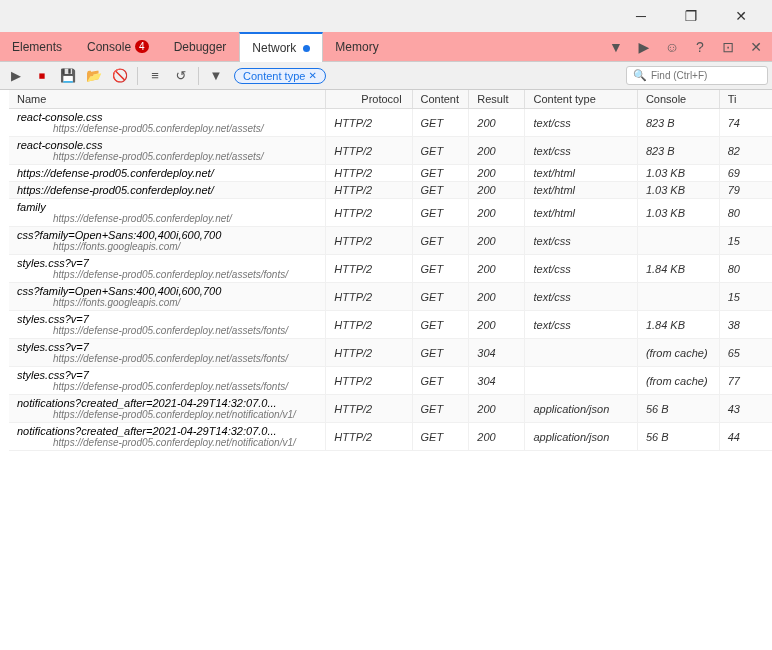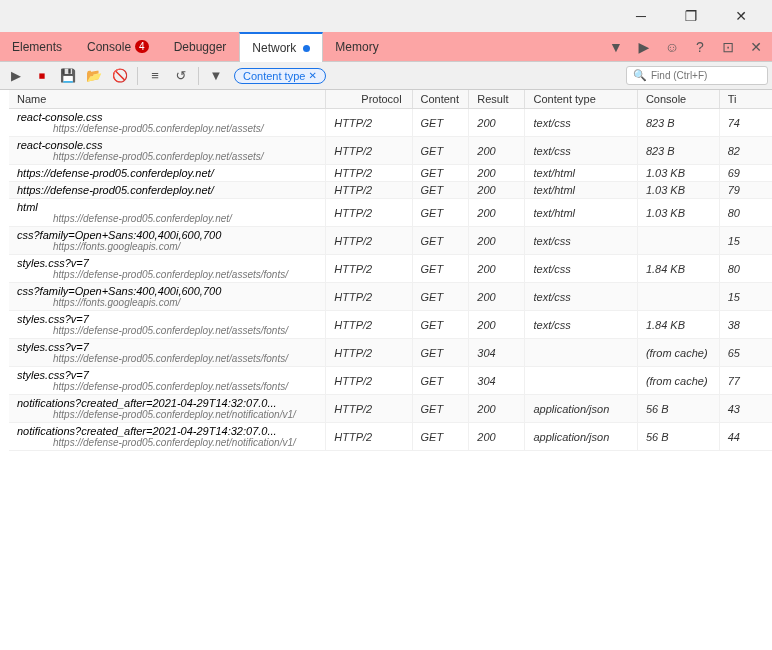--- a/index.html
+++ b/index.html
@@ -285,21 +285,21 @@
           <tr>
             <td class="name-cell"><span class="name-primary">https://defense-prod05.conferdeploy.net/</span></td>
             <td>HTTP/2</td>
             <td>GET</td>
             <td>200</td>
             <td>text/html</td>
             <td>1.03 KB</td>
             <td>79</td>
           </tr>
           <tr>
-            <td class="name-cell"><span class="name-primary">html</span><span class="name-secondary">https://defense-prod05.conferdeploy.net/</span></td>
+            <td class="name-cell"><span class="name-primary">family</span><span class="name-secondary">https://defense-prod05.conferdeploy.net/</span></td>
             <td>HTTP/2</td>
             <td>GET</td>
             <td>200</td>
             <td>text/html</td>
             <td>1.03 KB</td>
             <td>80</td>
           </tr>
           <tr>
             <td class="name-cell"><span class="name-primary">css?family=Open+Sans:400,400i,600,700</span><span class="name-secondary">https://fonts.googleapis.com/</span></td>
             <td>HTTP/2</td>

